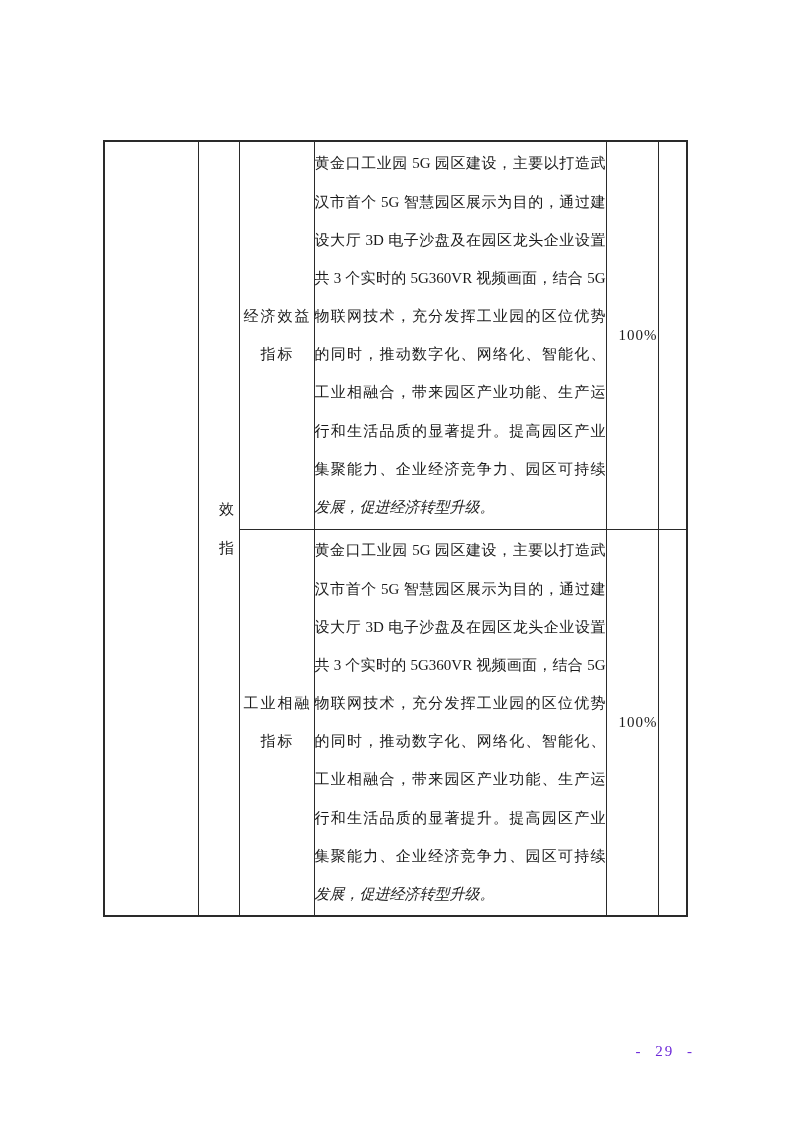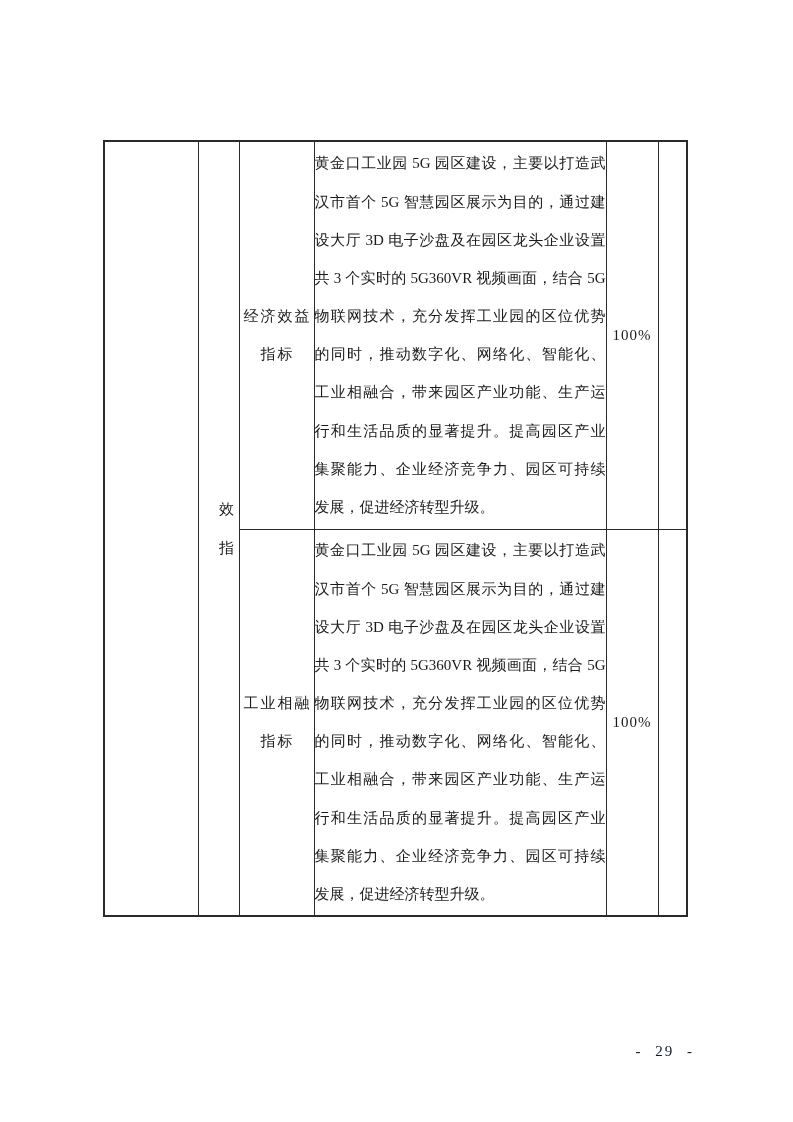--- a/index.html
+++ b/index.html
@@ -34,41 +34,41 @@
   tr.row-bottom{ height: 387px; }
 
   .text-line {
     line-height: 38.2px;
     height: 38.2px;
     overflow: hidden;
   }
   
   td.desc-cell { vertical-align: top; padding: 1px 4px 0 4px; }
   td.desc-cell .text-line { text-align: justify; text-align-last: justify; }
-  td.desc-cell .text-line.last { text-align-last: left; }
+  td.desc-cell .text-line.last { text-align-last: left; font-style: italic; }
 
   
   td.label-cell { text-align: center; }
   td.label-cell .text-line { text-align: center; letter-spacing: 2px; text-indent: 2px; }
   td.group-cell .text-line { letter-spacing: 3px; text-indent: 3px; padding-left: 16px; }
 
   td.value-cell {
-    text-align: center;
+    text-align: right;
     font-size: 17px;
     letter-spacing: 1px;
   }
 
   .page-number {
     position: absolute;
     top: 1043px;
     right: 99px;
     font-size: 15px;
     letter-spacing: 2px;
     word-spacing: 7px;
-    color: #0f172a;
+    color: #6d28d9;
     white-space: pre;
   }
 </style>
 </head>
 <body>
 
 <div class="page">
 
   <table class="indicator-table">
     <colgroup>

